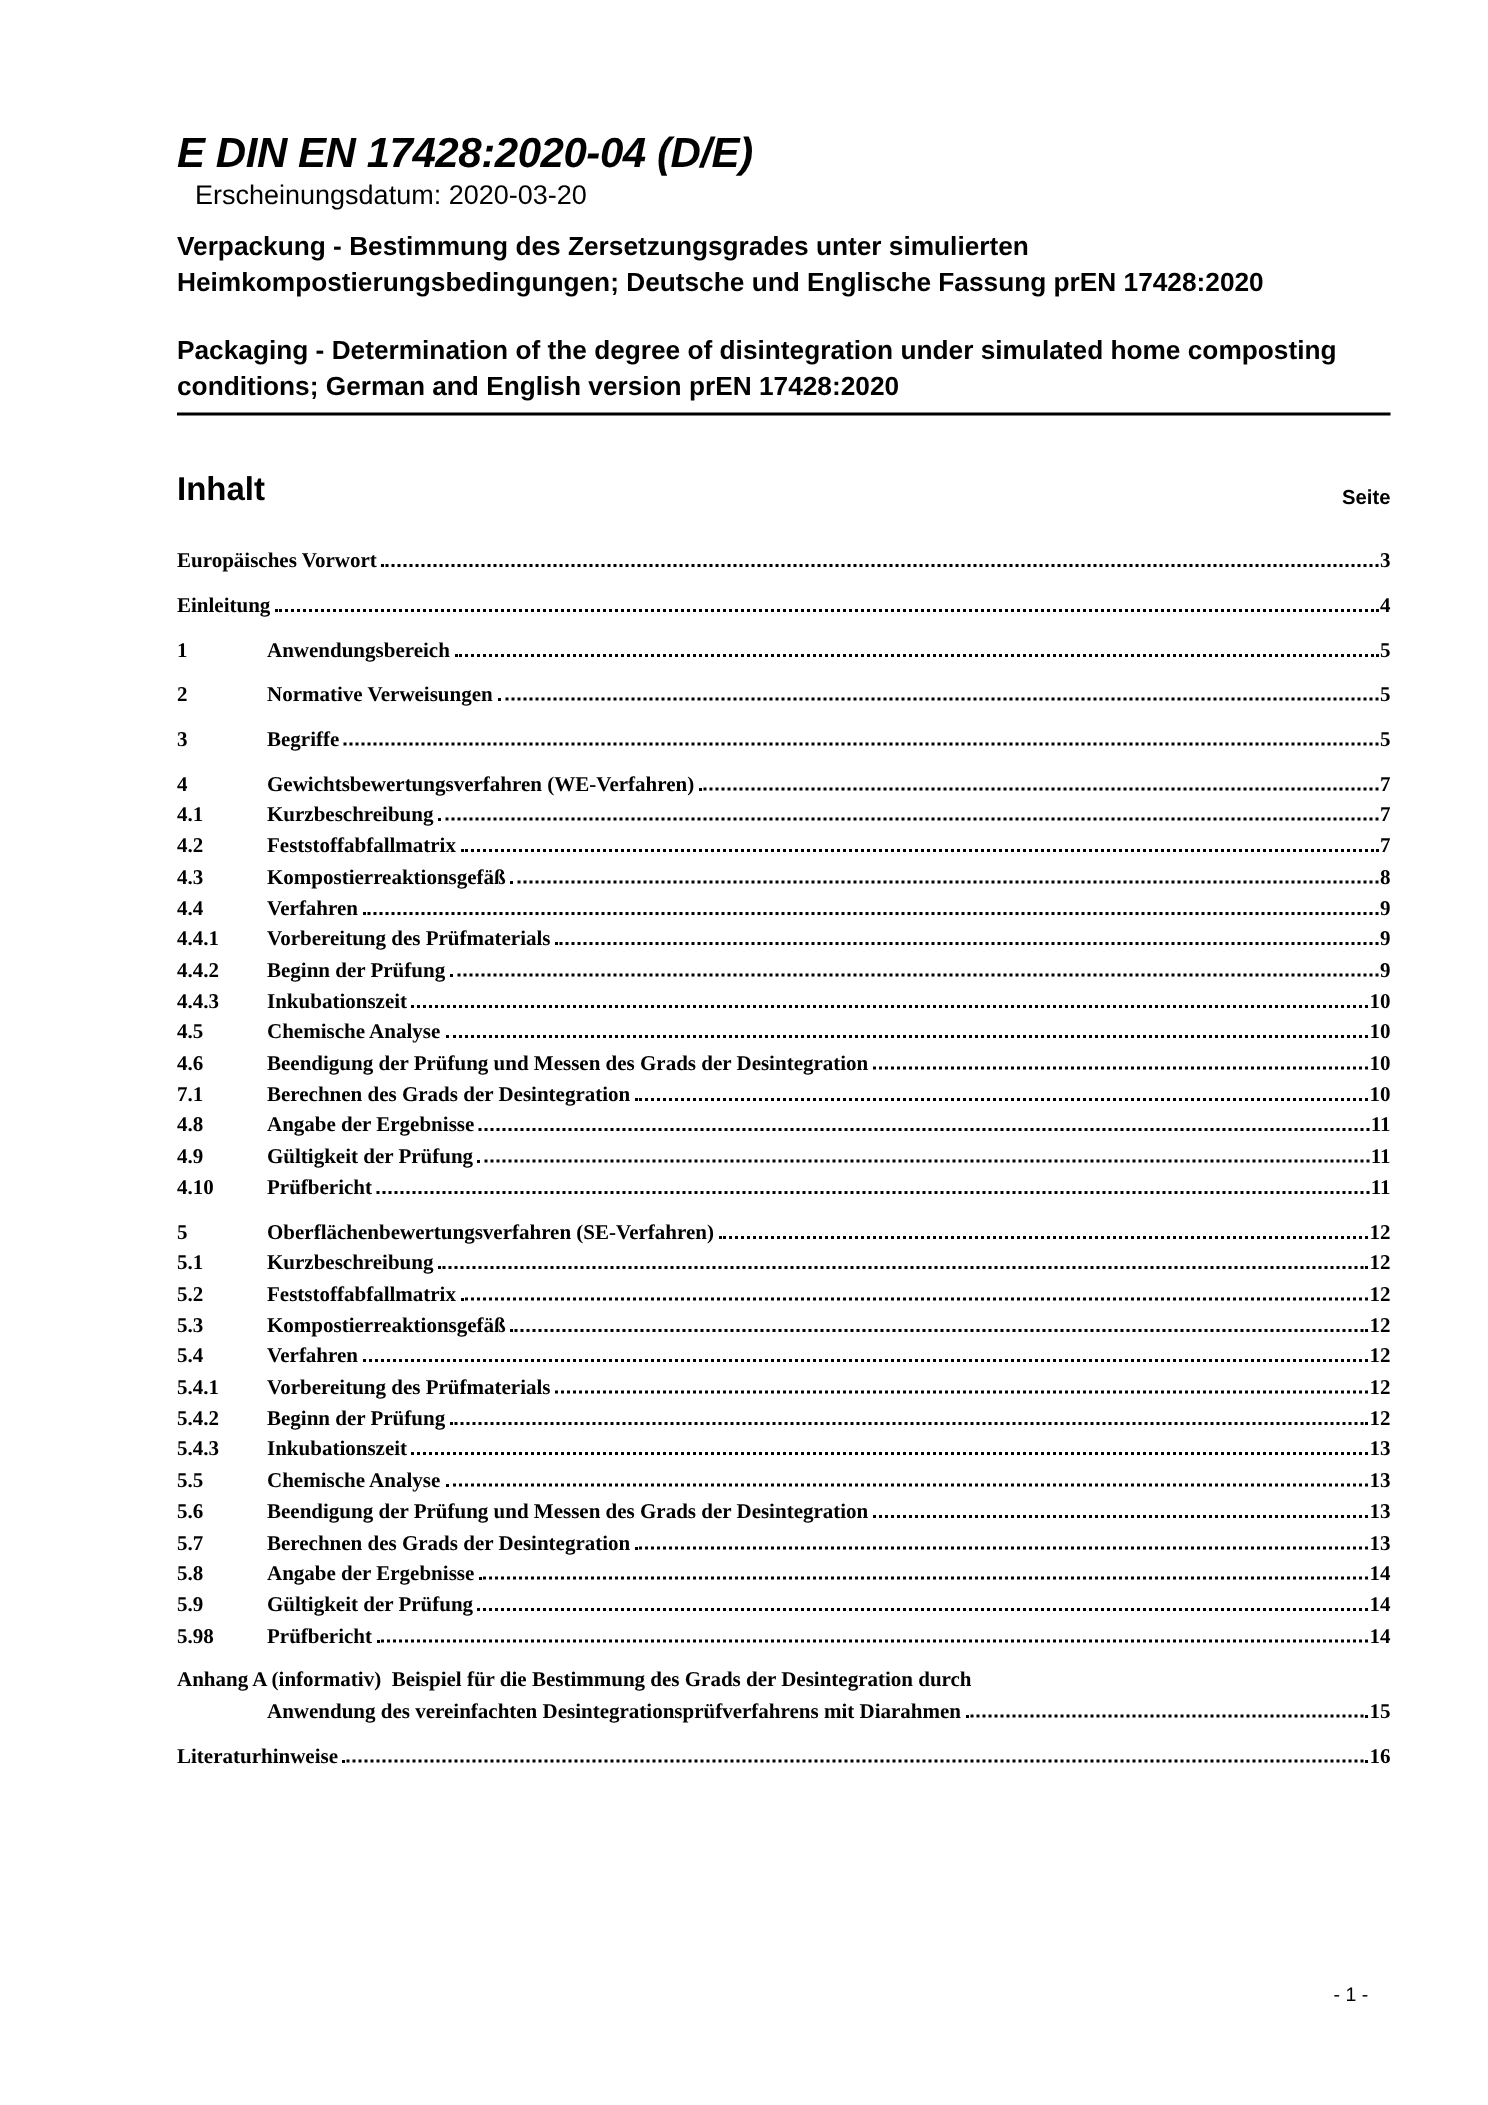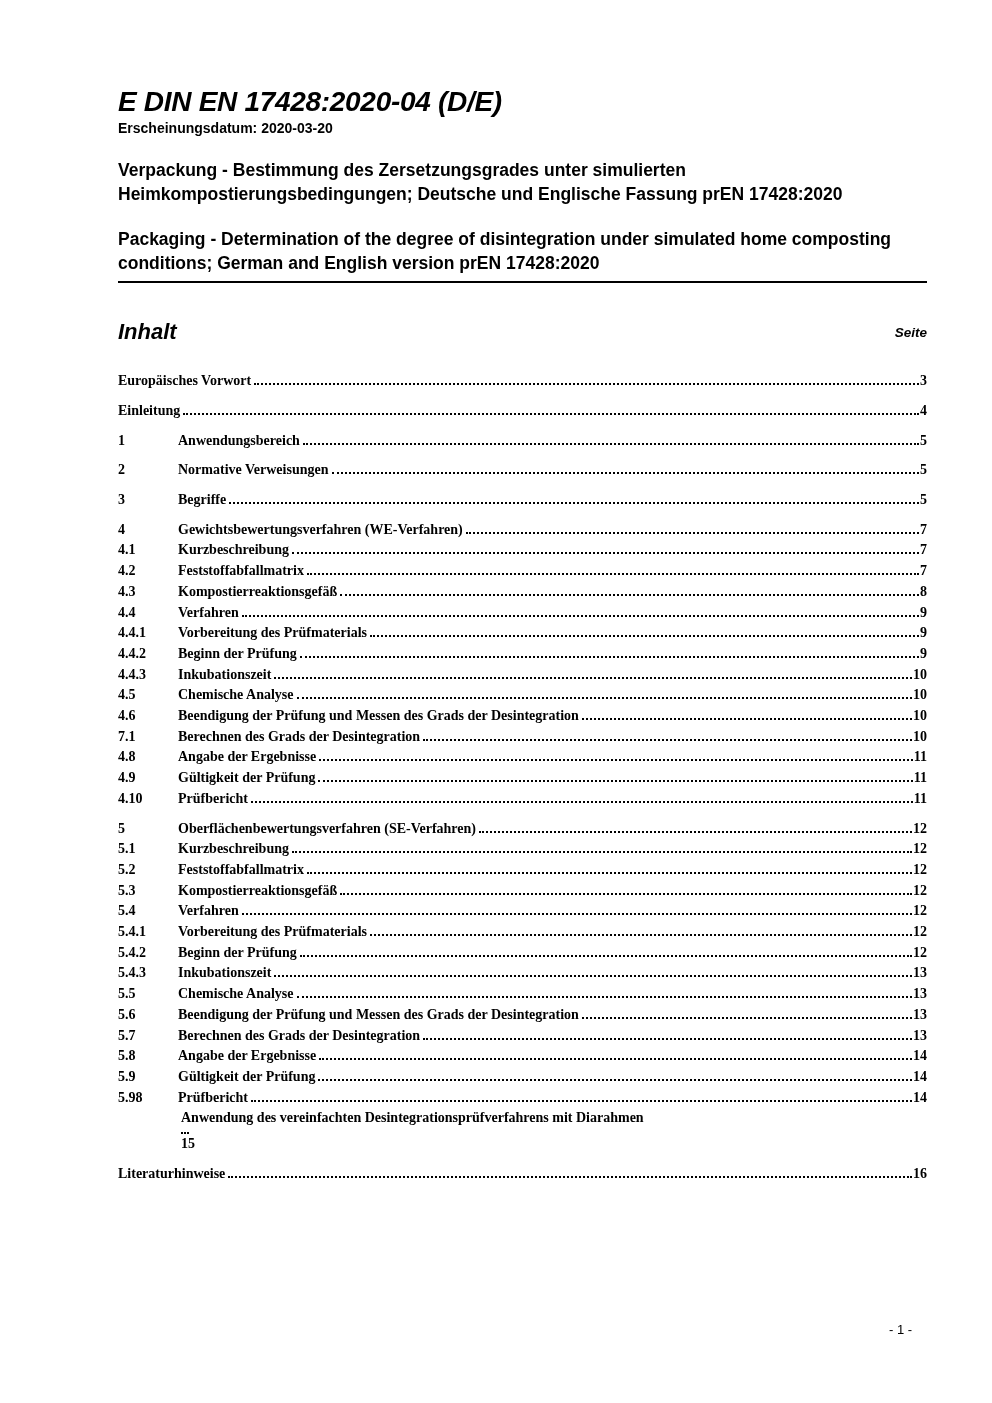--- a/index.html
+++ b/index.html
@@ -5,33 +5,33 @@
   html, body { margin: 0; padding: 0; }
   body {
     width: 992px; height: 1403px;
     background: #ffffff; color: #000000;
     font-family: "Liberation Sans", sans-serif;
     position: relative; overflow: hidden;
   }
   .content { position: absolute; left: 118px; top: 0; width: 809px; }
 
   .doc-number { margin-top: 86px; font-size: 28px; font-weight: bold; letter-spacing: -0.3px; line-height: 1.15; font-style: italic; }
-  .release-date { font-size: 14px; font-weight: bold; margin-top: 2px; }
-  .title-de { font-size: 17.5px; font-weight: bold; line-height: 23.5px; margin-top: 23px; }
+  .release-date { font-size: 18px; font-weight: normal; margin-top: 2px; margin-left: 12px; }
+  .title-de { font-size: 17.5px; font-weight: bold; line-height: 23.5px; margin-top: 12px; }
   .title-en { font-size: 17.5px; font-weight: bold; line-height: 23.5px; margin-top: 22px; }
   .rule { border: 0; border-top: 2px solid #000; margin: 6px 0 0 0; }
 
-  .toc-header { display: flex; justify-content: space-between; align-items: center; margin-top: 36px; font-style: italic; }
+  .toc-header { display: flex; justify-content: space-between; align-items: flex-end; margin-top: 36px; }
   .toc-heading { font-size: 22px; font-weight: bold; }
   .page-col-label { font-size: 13.5px; font-weight: bold; margin-left: 14px; }
 
   .toc-list { margin-top: 26px; font-family: "Liberation Serif", serif; font-weight: bold; font-size: 14px; }
   .toc-row { display: flex; align-items: baseline; line-height: 20.7px; white-space: nowrap; }
   .toc-row.gap { margin-top: 9px; }
-  .toc-row.cont { padding-left: 60px; flex-direction: column; }
+  .toc-row.cont { padding-left: 60px; }
   .toc-num { flex: none; width: 60px; }
   .toc-title-text { flex: none; }
   .leader { flex: 1 1 auto; min-width: 8px; height: 3px; border-bottom: 2px dotted #000; margin-left: 3px; margin-right: 1px; }
   .toc-page { flex: none; }
 
   .footer-page { position: absolute; top: 1322px; left: 889px; font-size: 13px; font-weight: normal; }
 </style>
 </head>
 <body>
 
@@ -237,20 +237,23 @@
         <span class="toc-title-text">Gültigkeit der Prüfung</span>
         <span class="leader"></span>
         <span class="toc-page">14</span>
       </div>
       <div class="toc-row">
         <span class="toc-num">5.98</span>
         <span class="toc-title-text">Prüfbericht</span>
         <span class="leader"></span>
         <span class="toc-page">14</span>
       </div>
+      <div class="toc-row gap">
+        <span class="toc-title-text">Anhang A (informativ)&nbsp; Beispiel für die Bestimmung des Grads der Desintegration durch</span>
+      </div>
       <div class="toc-row cont">
         <span class="toc-title-text">Anwendung des vereinfachten Desintegrationsprüfverfahrens mit Diarahmen</span>
         <span class="leader"></span>
         <span class="toc-page">15</span>
       </div>
       <div class="toc-row gap">
         <span class="toc-title-text">Literaturhinweise</span>
         <span class="leader"></span>
         <span class="toc-page">16</span>
       </div>

